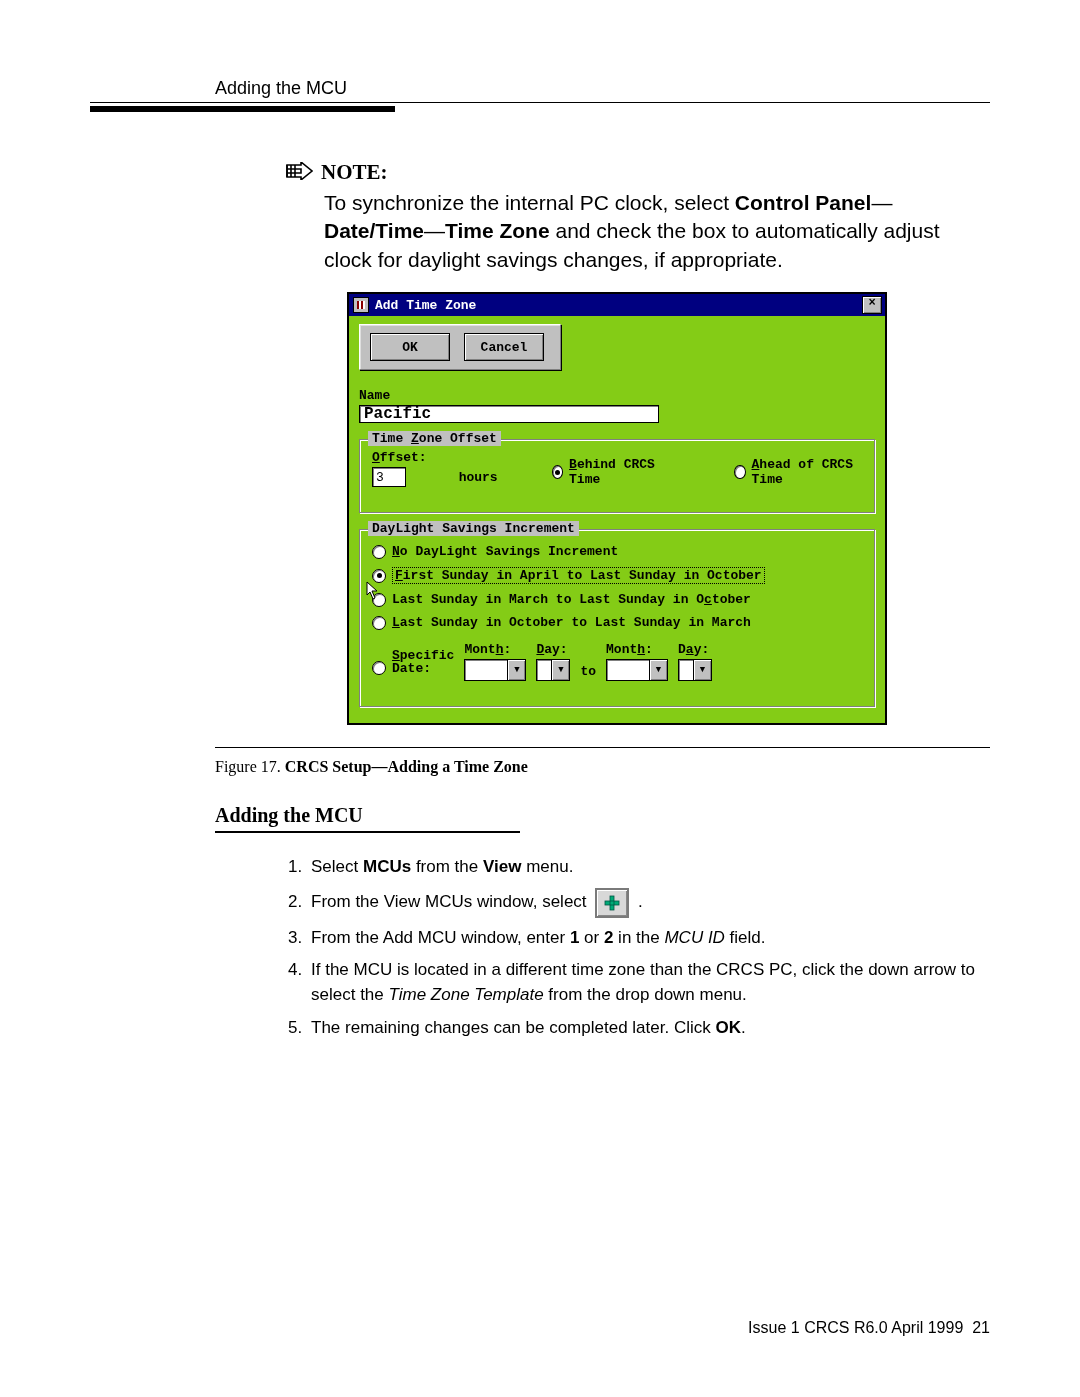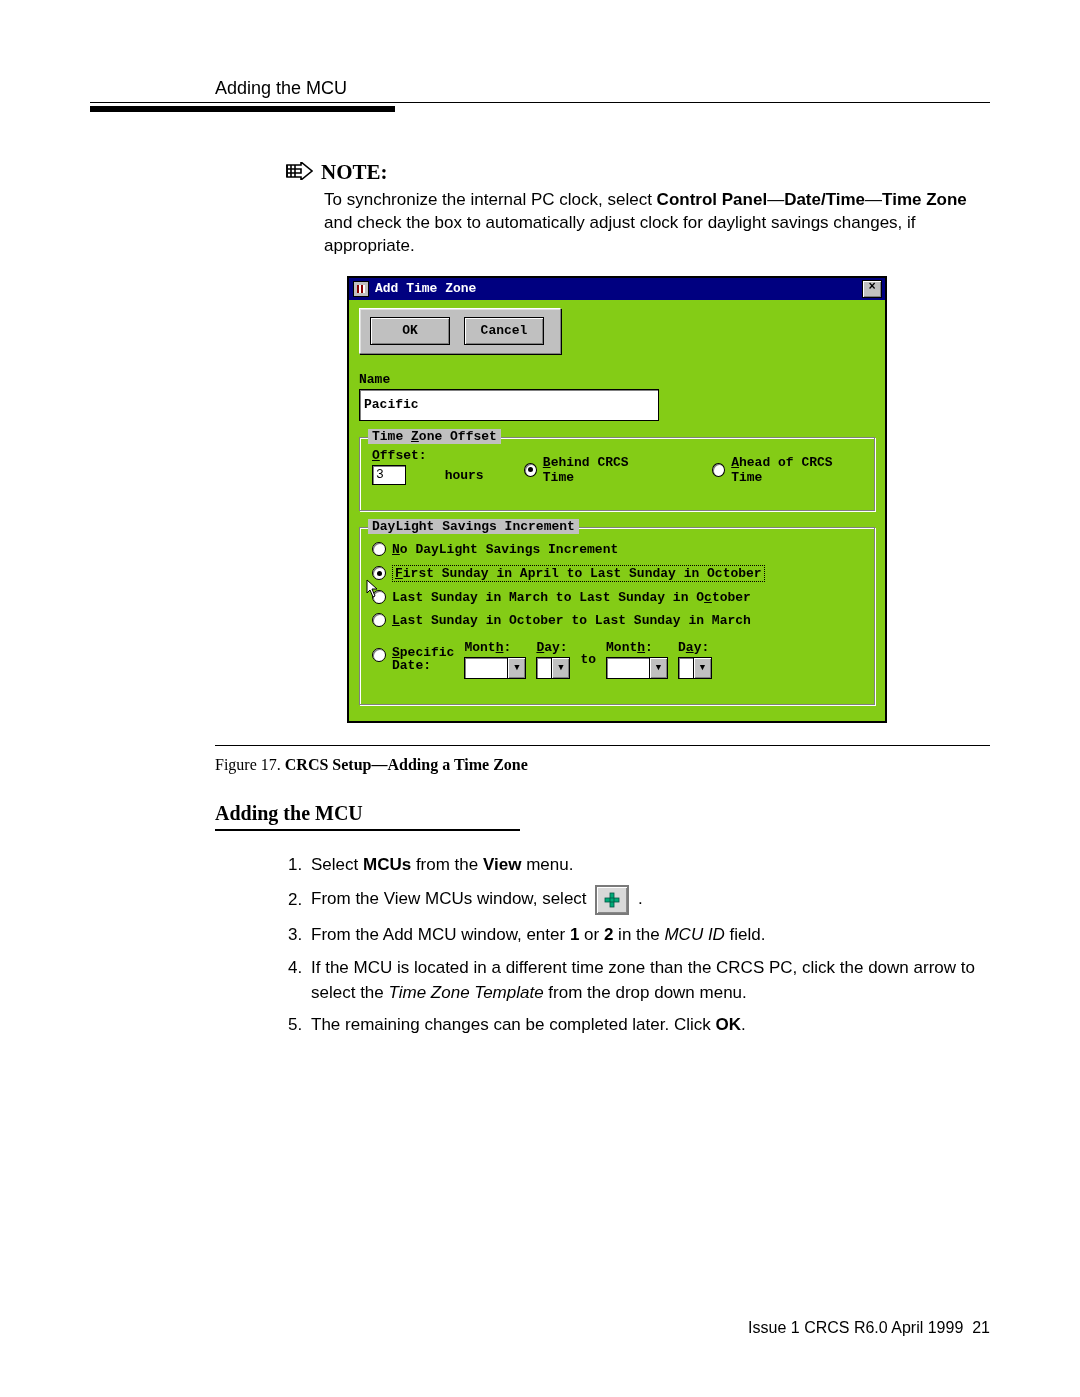--- a/index.html
+++ b/index.html
@@ -54,21 +54,21 @@
   }
   .note-arrow svg { display:block; }
   .note-label {
     font-family: "Times New Roman", Times, serif;
     font-weight: bold;
     font-size: 21px;
   }
   .note-body {
     margin-left: 109px;
     margin-right: 10px;
-    font-size: 17px;
+    font-size: 21px;
     line-height: 1.35;
   }
   .dialog-wrap {
     margin: 18px 0 10px 132px;
   }
   .dialog {
     width: 540px;
     background: #84cc16;
     border: 2px solid #000;
     box-sizing: border-box;
@@ -138,27 +138,27 @@
     align-items: center;
     justify-content: center;
   }
   .lbl {
     font-weight: bold;
     margin-top: 18px;
   }
   .underline-first::first-letter { text-decoration: underline; }
   .txt-in {
     width: 300px;
-    height: 32px;
+    height: 18px;
     background: #fff;
     border: 1px solid #000;
     box-shadow: inset 1px 1px 0 #808080;
     padding: 1px 4px;
     font-family: inherit;
-    font-size: 13px;
+    font-size: 16px;
     font-weight: bold;
     box-sizing: border-box;
     margin-top: 2px;
   }
   .fieldset {
     border: 1px solid #808080;
     box-shadow: 1px 1px 0 #fff, inset 1px 1px 0 #fff;
     margin-top: 16px;
     padding: 10px 12px 25px 12px;
     position: relative;
@@ -168,21 +168,21 @@
     top: -9px;
     left: 8px;
     background: #c0c0c0;
     padding: 0 4px;
     font-weight: bold;
     font-size: 13px;
   }
   .offset-row {
     display: flex;
     align-items: flex-end;
-    gap: 10px;
+    gap: 24px;
   }
   .offcol { display:flex; flex-direction:column; }
   .offlabel { font-weight: bold; }
   .offlabel u { text-decoration: underline; }
   .offinput {
     width: 34px; height: 20px;
     background: #fff;
     border: 1px solid #000;
     box-shadow: inset 1px 1px 0 #808080;
     font-family: inherit;
@@ -369,39 +369,39 @@
               </span>
               <span class="radio">
                 <span class="radio-dot"></span>
                 <span class="radio-label">Last Sunday in March to Last Sunday in O<u>c</u>tober</span>
               </span>
               <span class="radio">
                 <span class="radio-dot"></span>
                 <span class="radio-label"><u>L</u>ast Sunday in October to Last Sunday in March</span>
               </span>
               <div class="spec-row">
-                <span class="radio" style="align-items:flex-start;">
+                <span class="radio" style="align-items:flex-end;">
                   <span class="radio-dot" style="margin-top:2px;"></span>
                   <span class="spec-label"><u>S</u>pecific<br>Date:</span>
                 </span>
                 <div style="display:flex; flex-direction:column; align-items:flex-start; gap:2px;">
                   <span class="colhead">Mont<u>h</u>:</span>
                   <span class="combo">
                       <span class="box"></span>
                       <span class="arrow">▼</span>
                     </span>
                 </div>
                 <div style="display:flex; flex-direction:column; align-items:flex-start; gap:2px;">
                   <span class="colhead"><u>D</u>ay:</span>
                   <span class="combo small">
                       <span class="box"></span>
                       <span class="arrow">▼</span>
                     </span>
                 </div>
-                <span class="to-label" style="align-self:flex-end; margin-bottom:12px;">to</span>
+                <span class="to-label" style="align-self:flex-end; margin-bottom:2px;">to</span>
                 <div style="display:flex; flex-direction:column; align-items:flex-start; gap:2px;">
                   <span class="colhead">Mont<u>h</u>:</span>
                   <span class="combo">
                       <span class="box"></span>
                       <span class="arrow">▼</span>
                     </span>
                 </div>
                 <div style="display:flex; flex-direction:column; align-items:flex-start; gap:2px;">
                   <span class="colhead">D<u>a</u>y:</span>
                   <span class="combo small">

